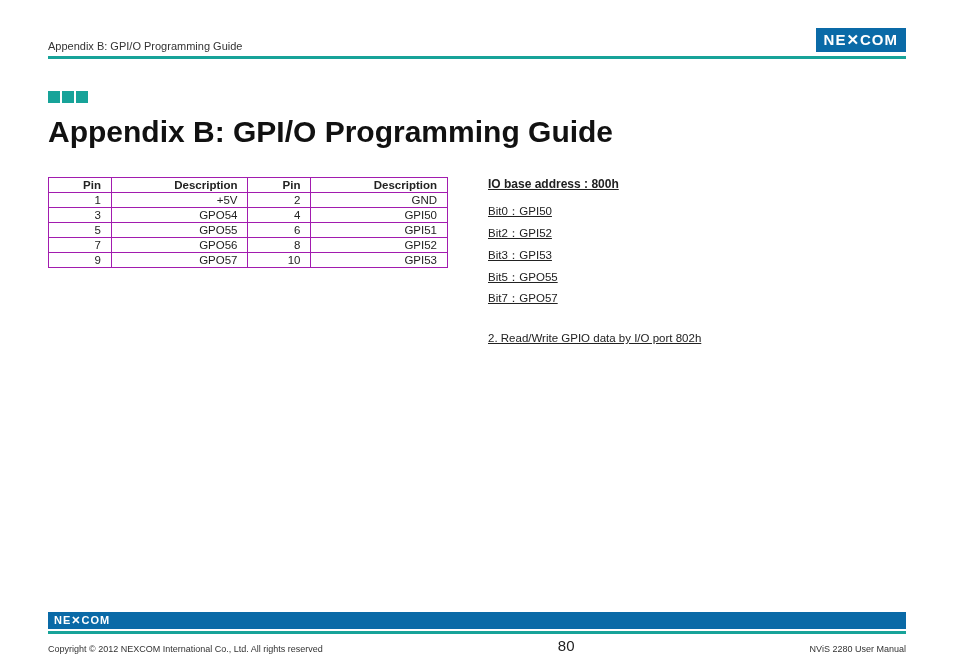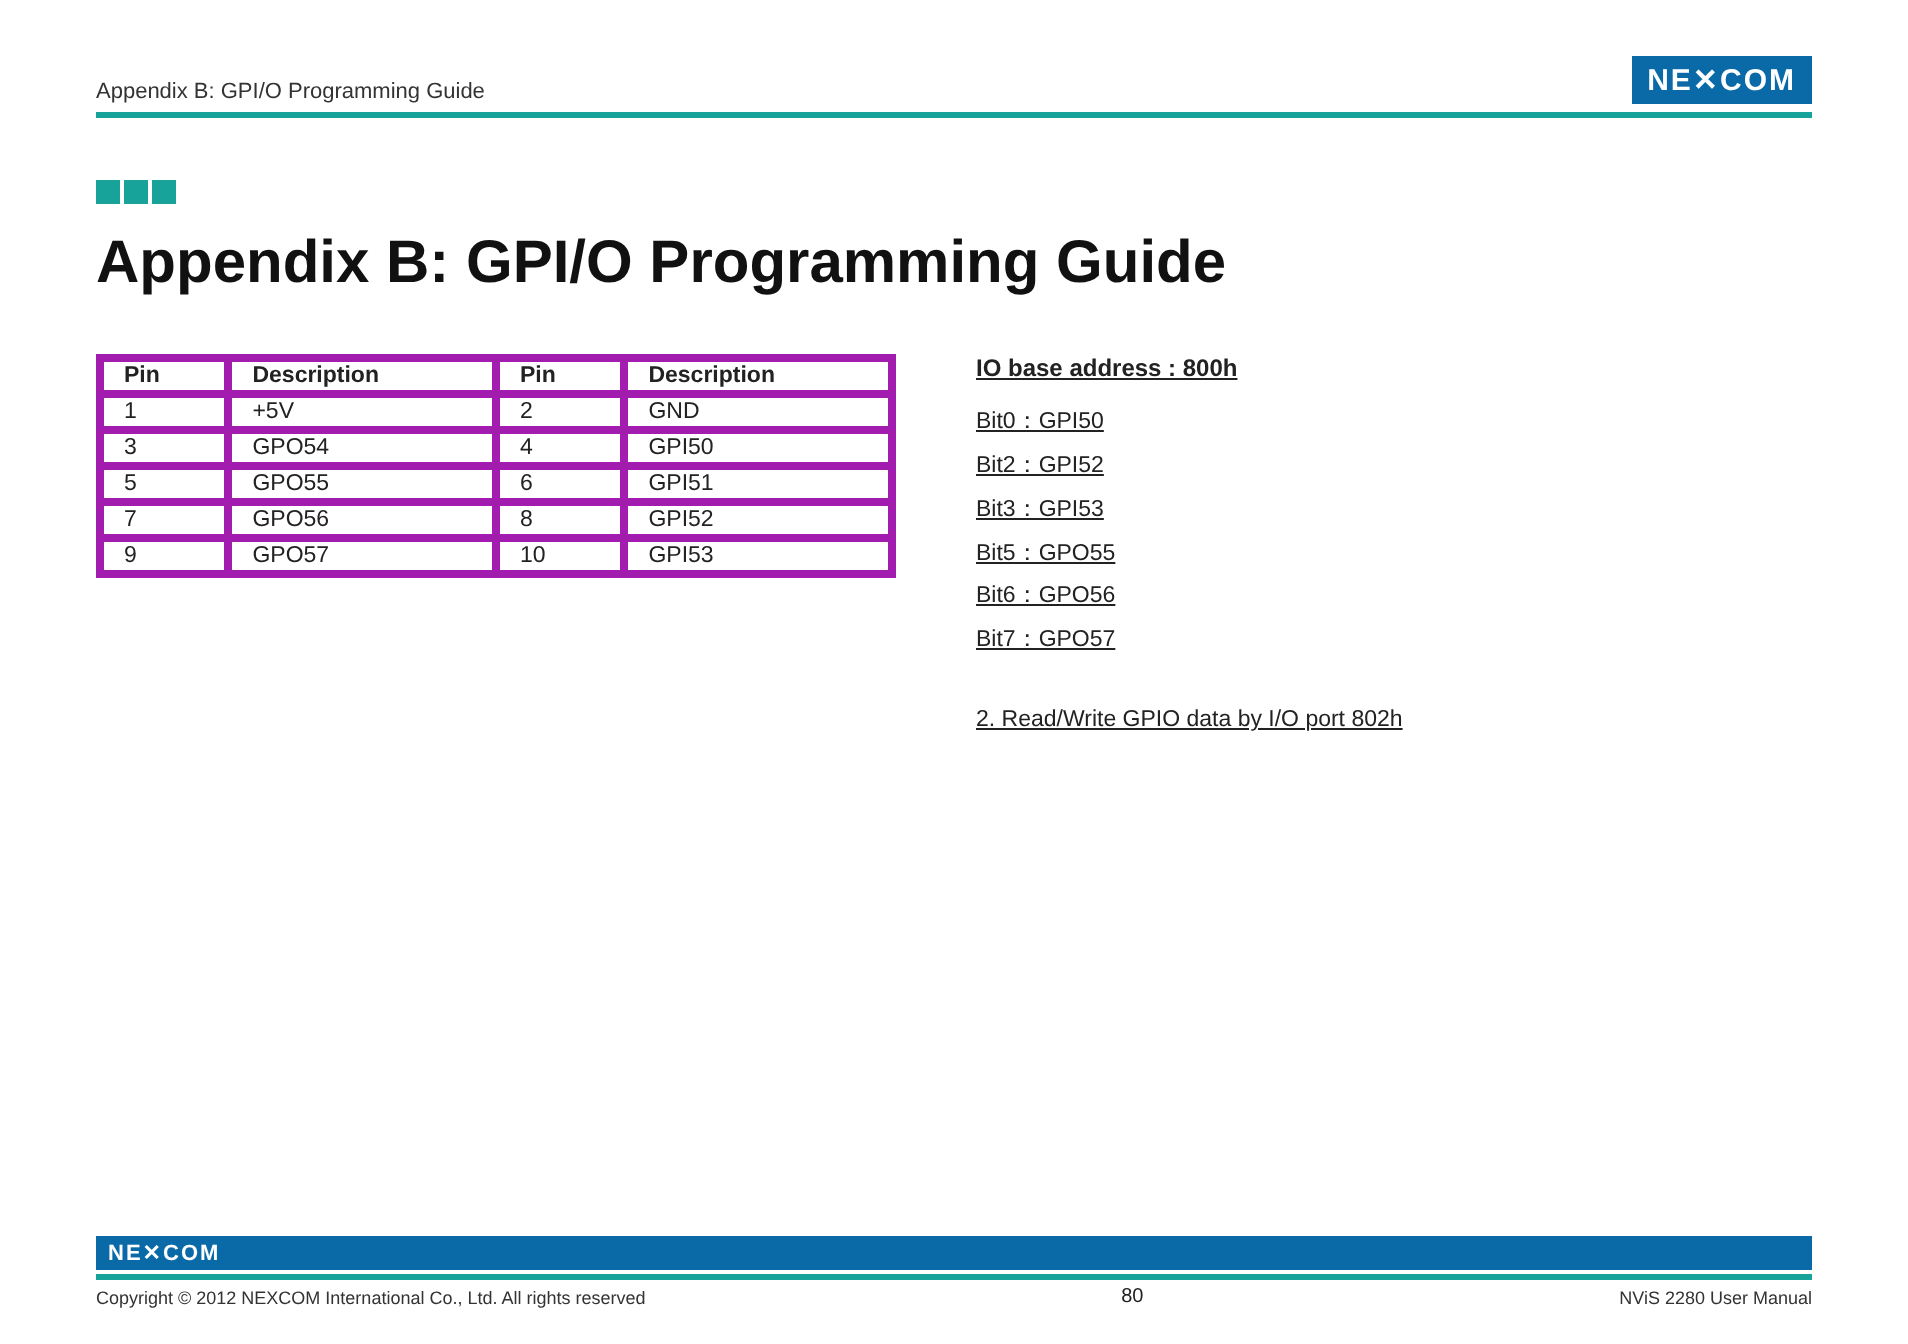--- a/index.html
+++ b/index.html
@@ -66,23 +66,23 @@
     gap: 40px;
   }
   .left { width: 400px; }
   .right { flex: 1; padding-top: 0; text-decoration: underline; }
   table.pin {
     border-collapse: collapse;
     width: 100%;
     font-size: 11.5px;
   }
   table.pin th, table.pin td {
-    border: 4px solid #a21caf;
+    border: 1px solid #a21caf;
     padding: 1px 10px;
-    text-align: left;
+    text-align: right;
     font-weight: normal;
   }
   table.pin th {
     font-weight: bold;
   }
   .io-head {
     font-size: 12px;
     font-weight: bold;
     margin-bottom: 10px;
   }
@@ -117,21 +117,21 @@
     background: #0a6aa7;
     color: #fff;
     font-weight: bold;
     font-size: 11px;
     letter-spacing: 1px;
     padding: 2px 6px;
     display: inline-block;
     margin-bottom: 2px;
   }
   .footer-left { display:flex; flex-direction:column; }
-  .page-num { font-size: 10px; color:#222; }
+  .page-num { font-size: 15px; color:#222; }
 </style>
 </head>
 <body>
 
 <div class="page">
   <div class="top-row">
     <div class="breadcrumb">Appendix B: GPI/O Programming Guide</div>
     <div class="logo-top">NE✕COM</div>
   </div>
   <div class="rule-teal"></div>
@@ -189,21 +189,20 @@
       </table>
     </div>
 
     <div class="right">
       <div class="io-head">IO base address : 800h</div>
       <div class="bitlist">
         <div>Bit0：GPI50</div>
         <div>Bit2：GPI52</div>
         <div>Bit3：GPI53</div>
         <div>Bit5：GPO55</div>
-        <div>Bit6：GPO56</div>
         <div>Bit7：GPO57</div>
       </div>
       <div class="steps">
         <div>2. Read/Write GPIO data by I/O port 802h</div>
       </div>
     </div>
   </div>
 </div>
 
 <div class="footer">

